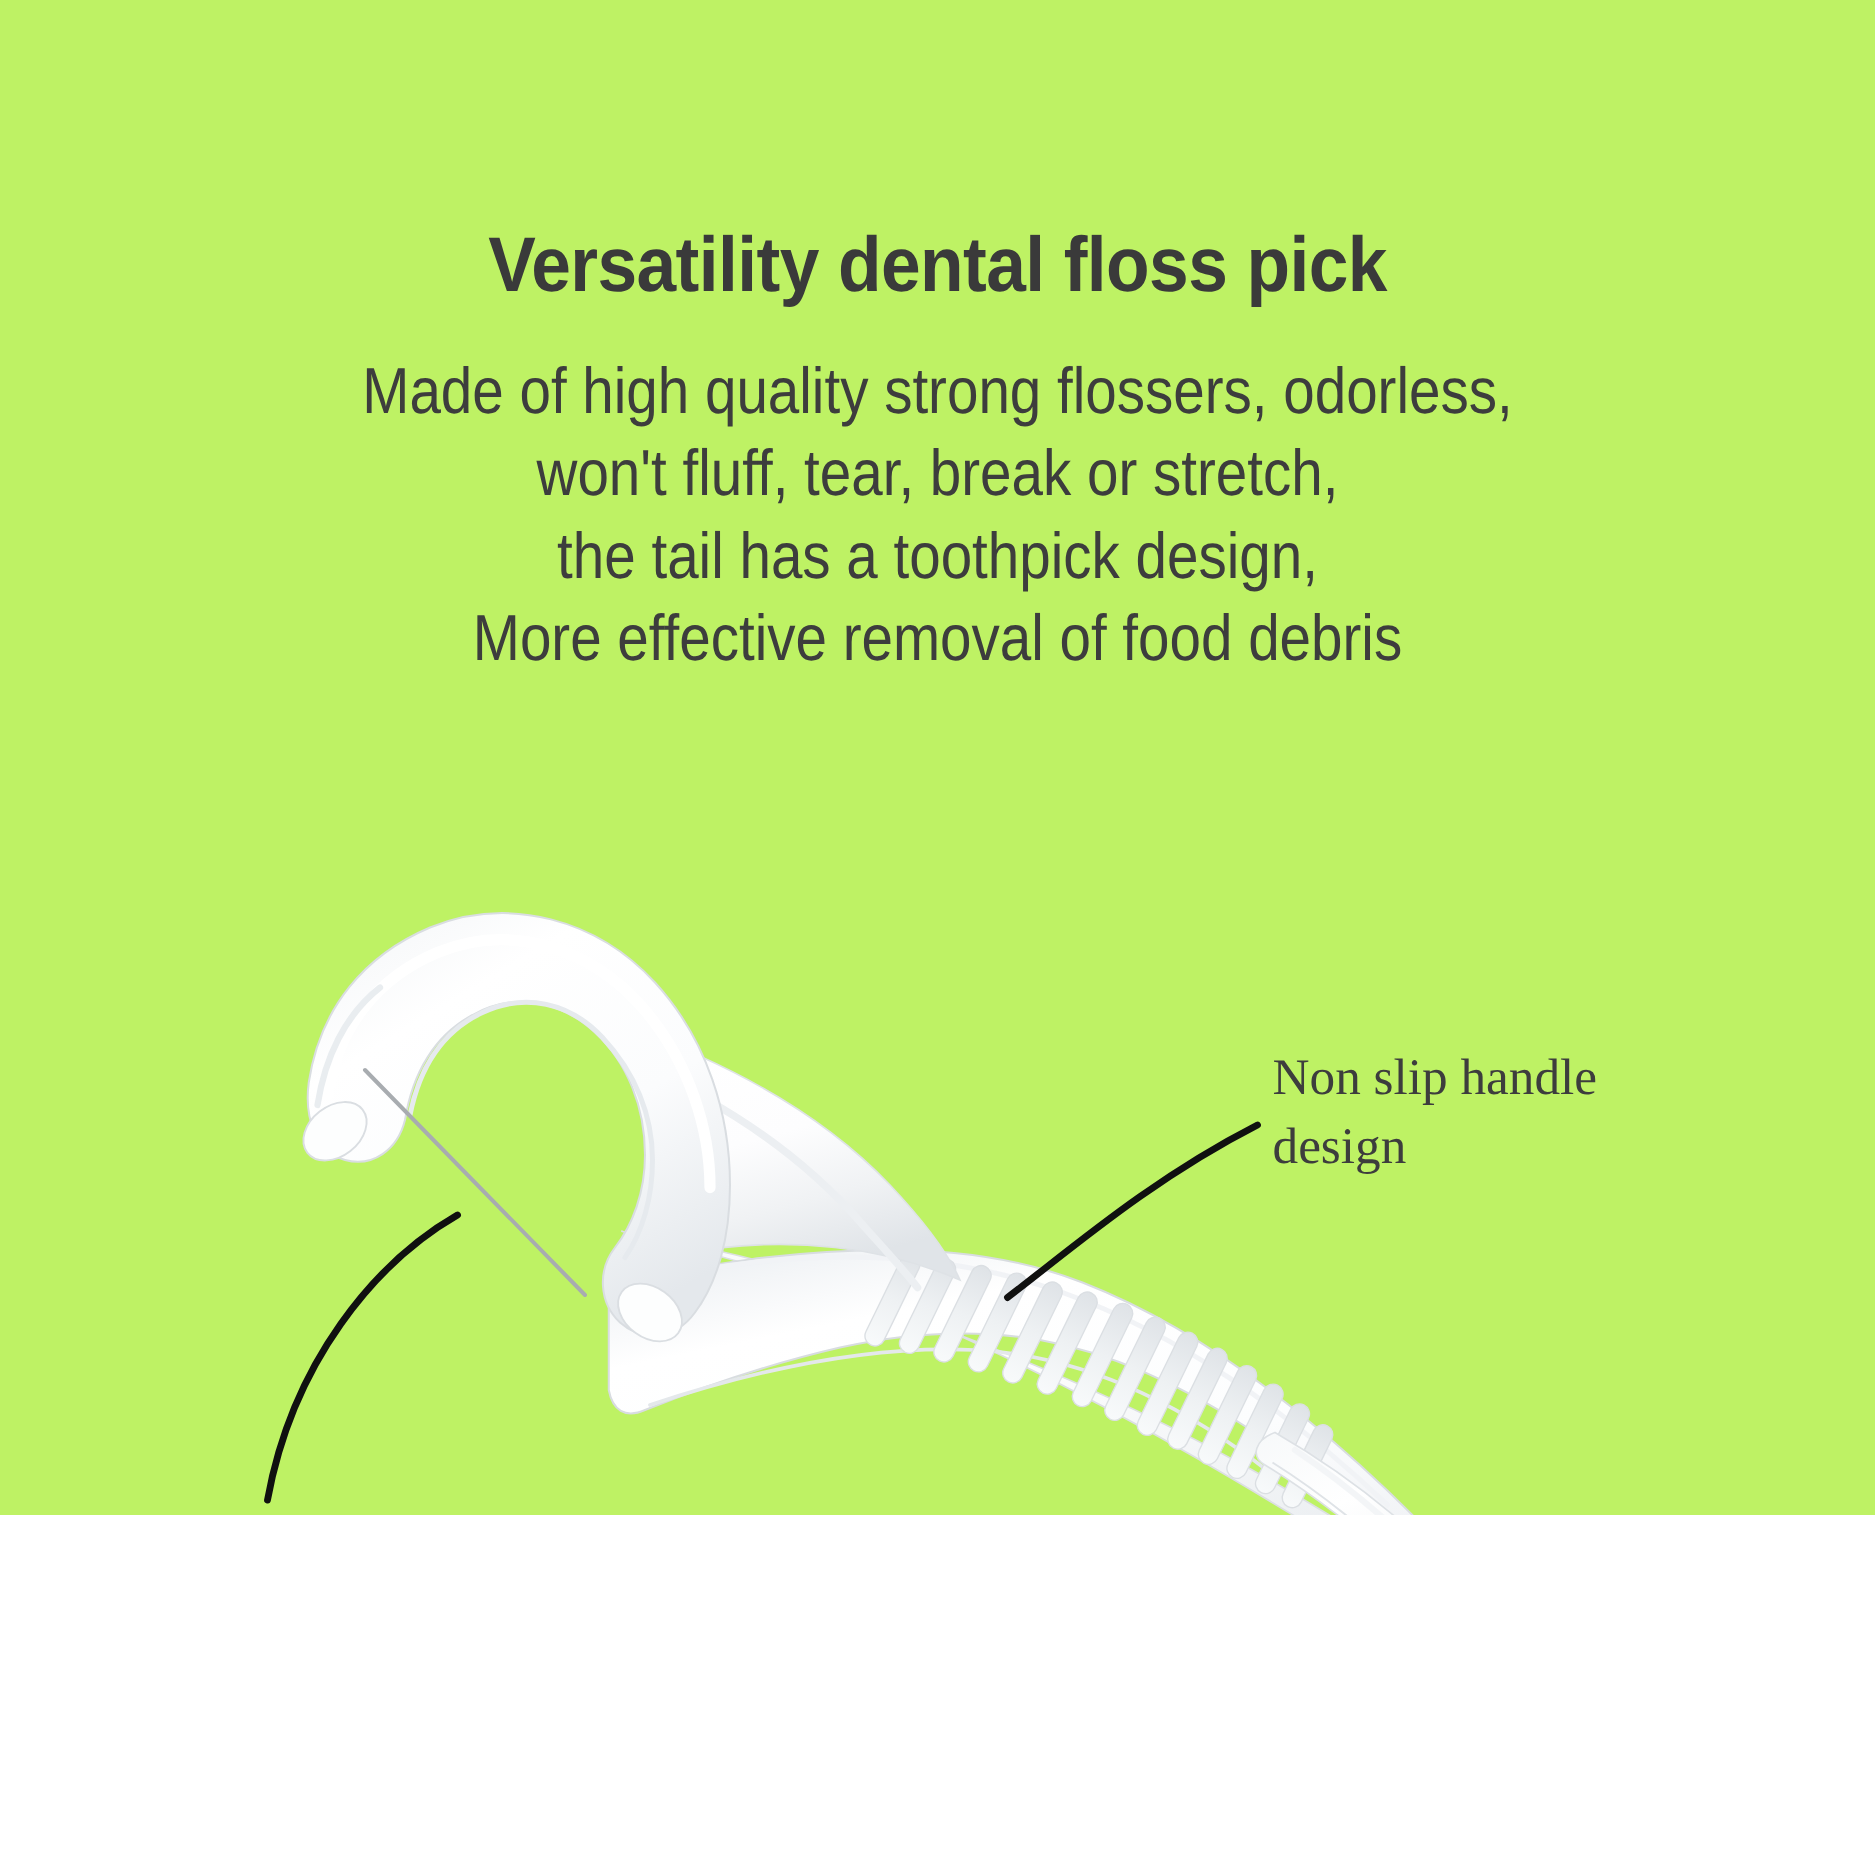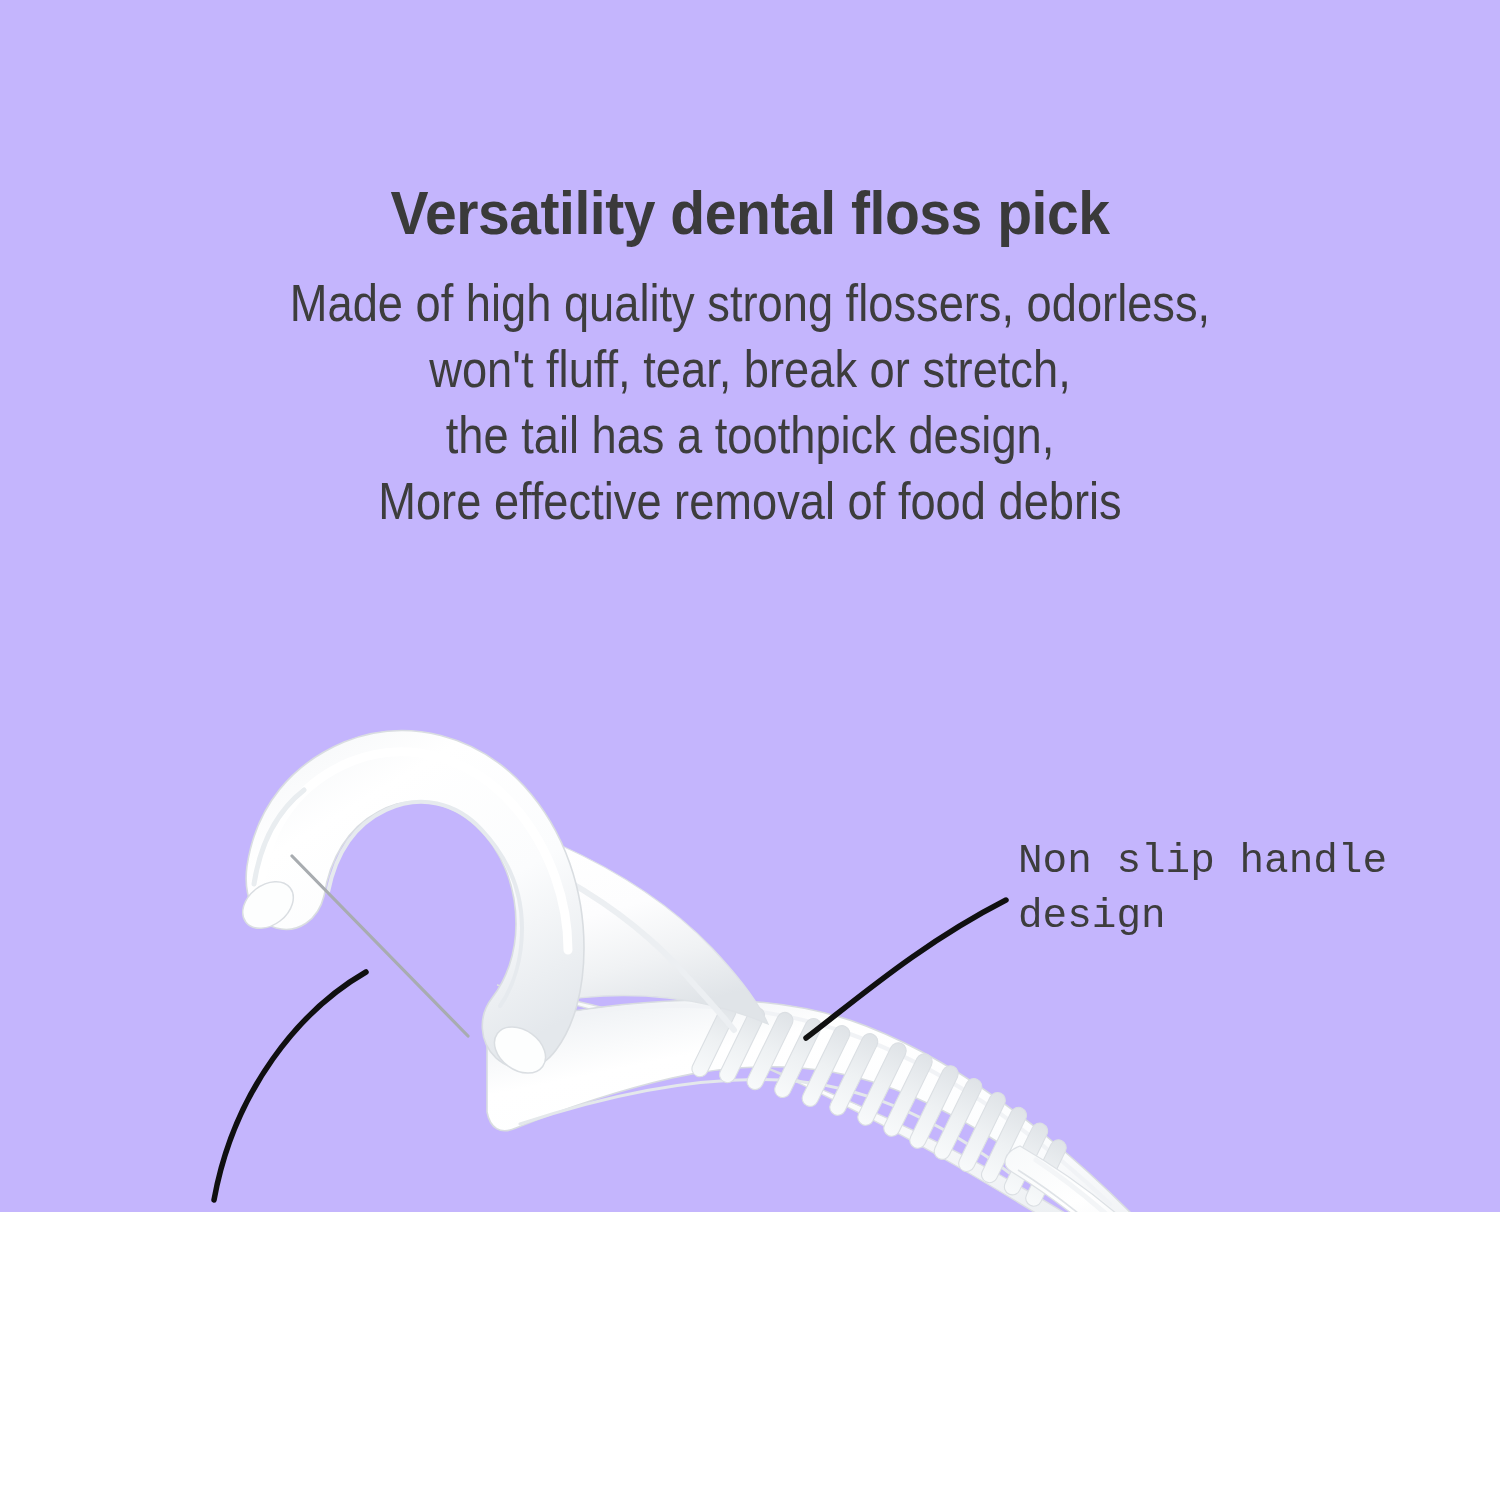--- a/index.html
+++ b/index.html
@@ -4,21 +4,21 @@
 <style>
   html, body {
     margin: 0;
     padding: 0;
     background: #ffffff;
   }
   #page {
     position: relative;
     width: 1500px;
     height: 1212px;
-    background: #c4b5fd;
+    background: #bef264;
     overflow: hidden;
     font-family: "Liberation Sans", sans-serif;
   }
 
   
   #heading-block {
     position: absolute;
     left: 0;
     top: 176px;
     width: 1500px;
@@ -29,37 +29,37 @@
     font-weight: bold;
     font-size: 62px;
     line-height: 74px;
     letter-spacing: -0.5px;
     color: #3a3a3a;
     transform: scaleX(0.92);
     transform-origin: center center;
     white-space: nowrap;
   }
   #subtitle-block {
-    margin-top: 20px;
+    margin-top: 30px;
   }
   .subtitle-line {
     font-family: "Liberation Sans Narrow", "Liberation Sans", sans-serif;
     font-weight: normal;
     font-size: 52px;
     line-height: 66px;
     color: #3d3d3d;
     transform: scaleX(0.87);
     transform-origin: center center;
     white-space: nowrap;
   }
 
   
   .callout-label {
     position: absolute;
-    font-family: Liberation Mono, monospace;
+    font-family: Liberation Serif, serif;
     font-weight: normal;
     font-size: 41px;
     line-height: 55px;
     color: #3d3d3d;
     white-space: pre-line;
   }
   #callout-handle {
     left: 1018px;
     top: 834px;
   }

